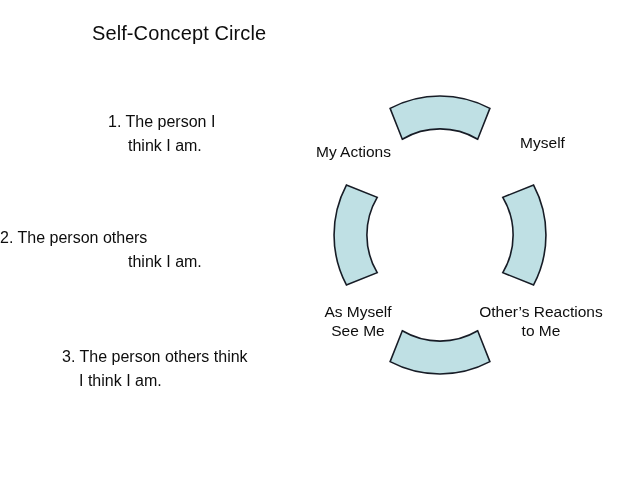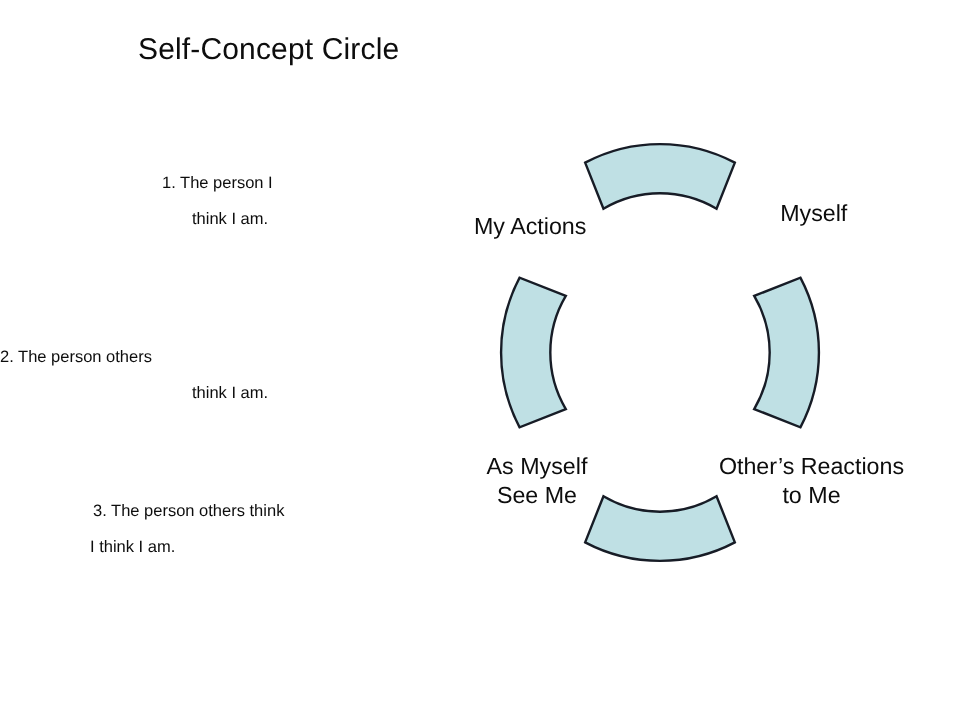--- a/index.html
+++ b/index.html
@@ -31,39 +31,39 @@
     font-size: 20px;
     line-height: 18px;
     letter-spacing: 0.1px;
     white-space: nowrap;
     color: #0d0d0d;
   }
 
   
   .list-item {
     position: absolute;
-    font-size: 11px;
+    font-size: 16px;
     line-height: 24px;
     color: #0d0d0d;
     white-space: nowrap;
   }
   .list-line-1 { display: block; }
   .list-line-2 { display: block; }
 
   #list-item-1 { left: 0px; top: 110px; width: 290px; }
   #list-item-1 .list-line-1 { text-align: left; padding-left: 108px; }
   #list-item-1 .list-line-2 { text-align: left; padding-left: 128px; }
 
   #list-item-2 { left: 0px; top: 226px; width: 290px; }
   #list-item-2 .list-line-1 { text-align: left; }
   #list-item-2 .list-line-2 { text-align: left; padding-left: 128px; }
 
-  #list-item-3 { left: 0px; top: 329px; width: 290px; }
+  #list-item-3 { left: 0px; top: 345px; width: 290px; }
   #list-item-3 .list-line-1 { text-align: left; padding-left: 62px; }
-  #list-item-3 .list-line-2 { text-align: left; padding-left: 60px; }
+  #list-item-3 .list-line-2 { text-align: left; padding-left: 79px; }
 
   
   #diagram {
     position: absolute;
     left: 280px;
     top: 85px;
     width: 340px;
     height: 300px;
   }
   #diagram svg {

